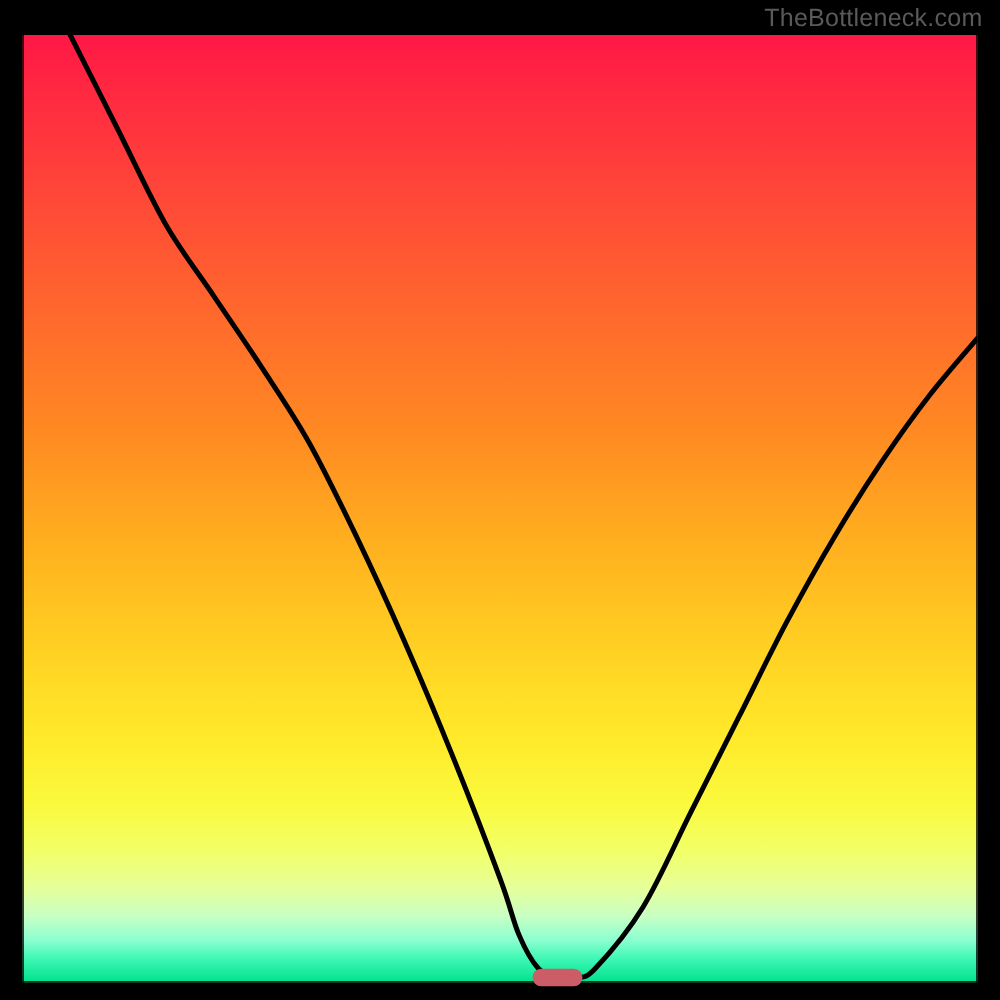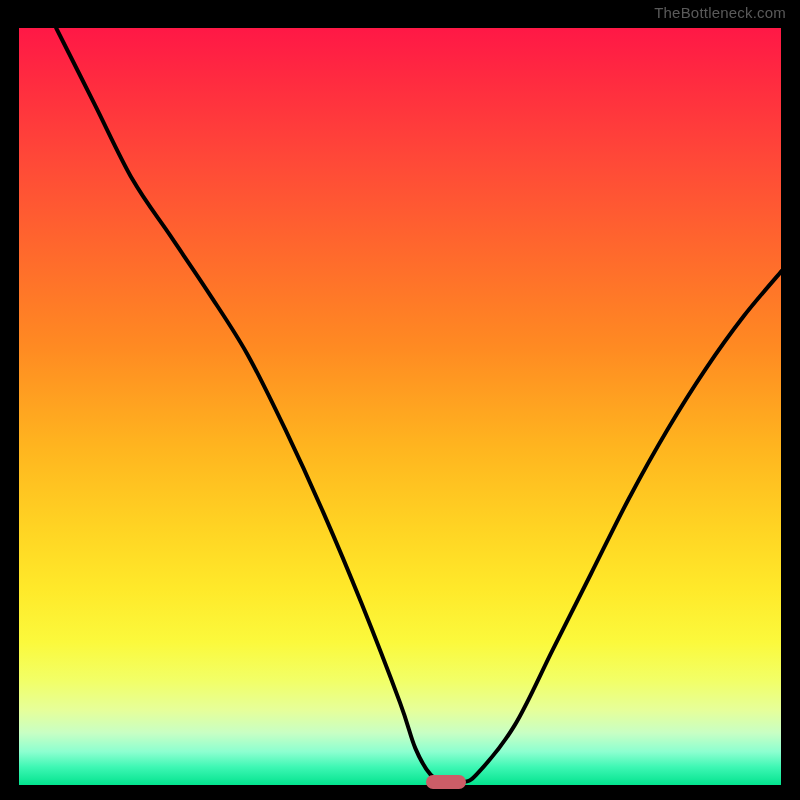--- a/index.html
+++ b/index.html
@@ -15,21 +15,21 @@
     position: relative;
     width: 800px;
     height: 800px;
     background: #000;
   }
   .watermark {
     position: absolute;
     top: 4px;
     right: 14px;
     color: #5a5a5a;
-    font-size: 15px;
+    font-size: 20px;
     font-weight: 500;
     letter-spacing: 0.2px;
     z-index: 10;
   }
   .plot-outer {
     position: absolute;
     left: 18px;
     top: 28px;
     width: 764px;
     height: 758px;

